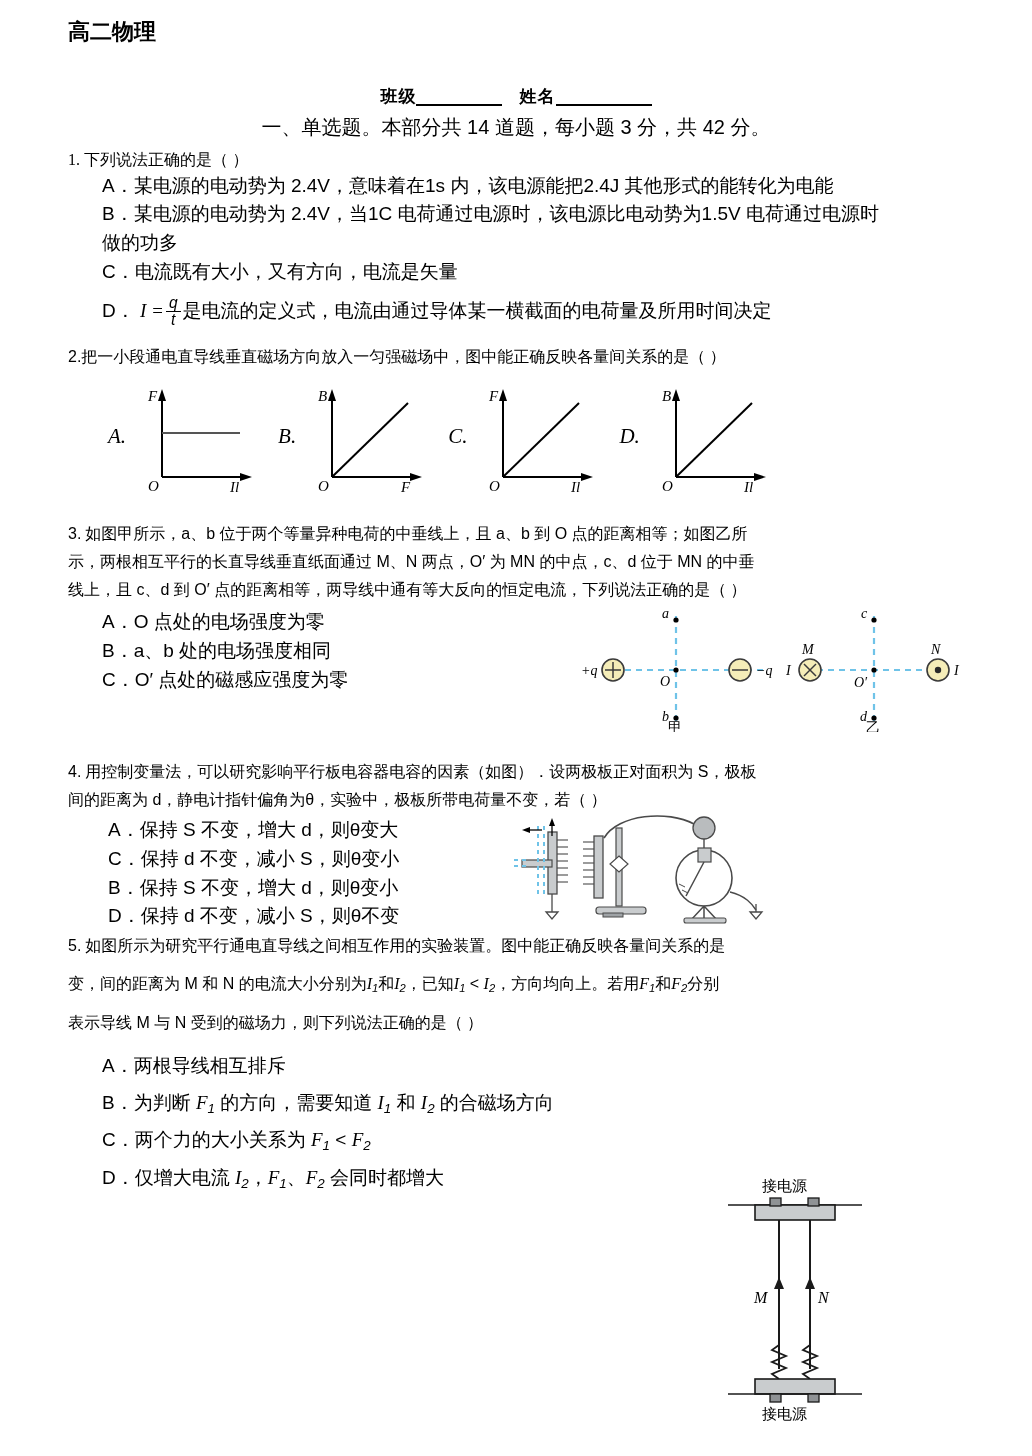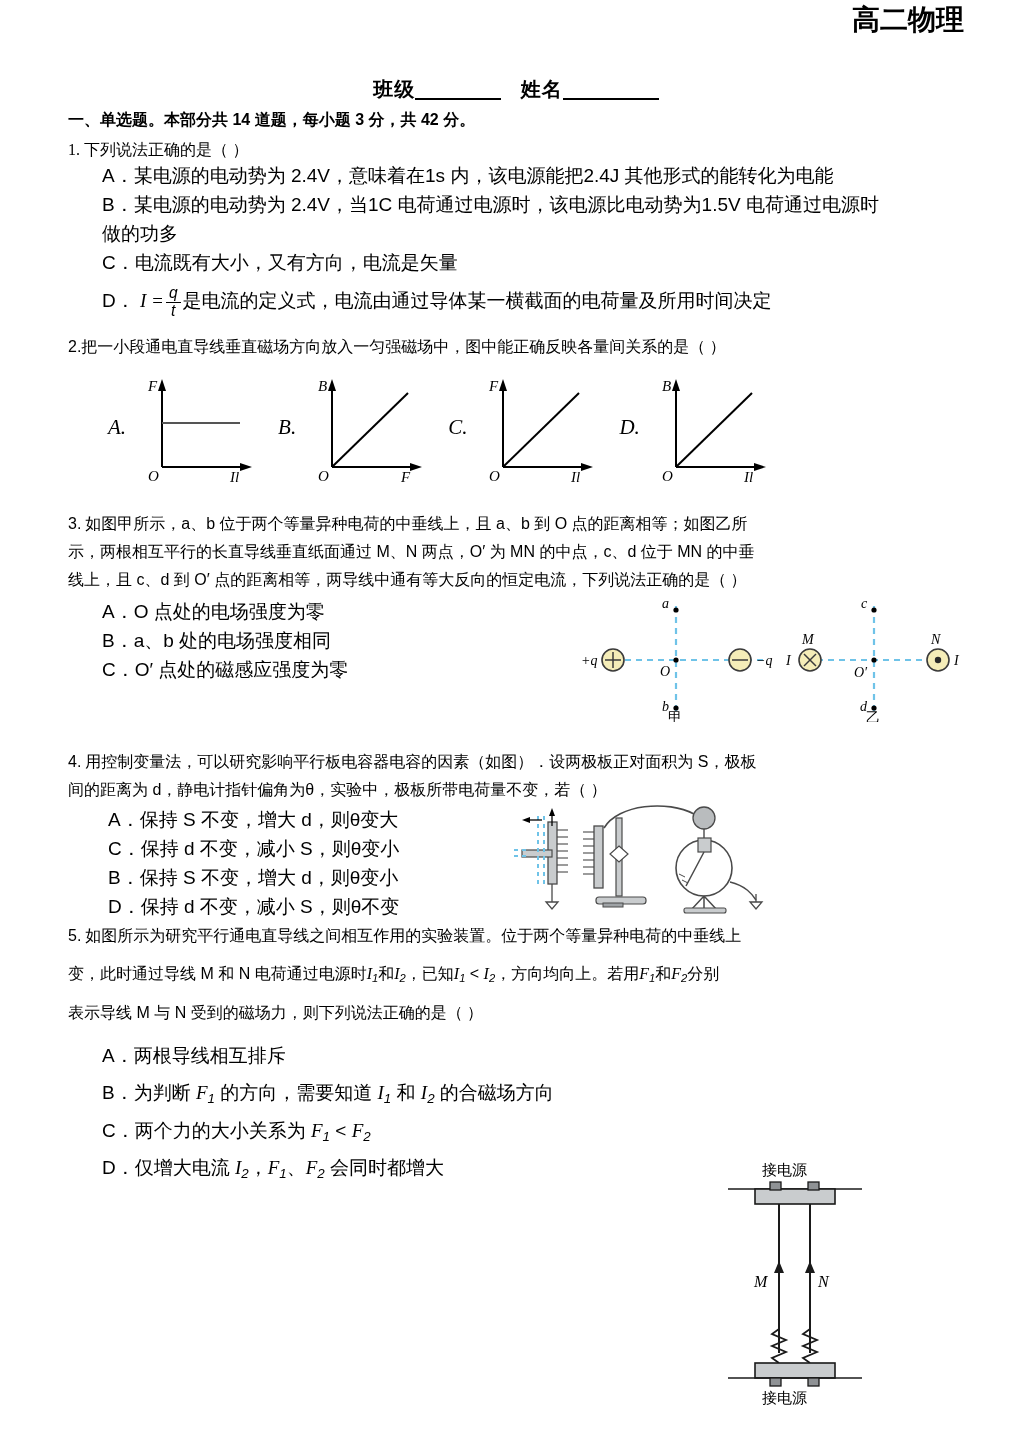--- a/index.html
+++ b/index.html
@@ -19,40 +19,41 @@
   
   .doc-title {
     text-align: center;
     font-size: 24px;
     font-weight: bold;
     letter-spacing: 0.5px;
     margin-top: 64px;
     line-height: 1.35;
   }
   .doc-subtitle {
-    text-align: right;
-    font-size: 28px;
+    text-align: left;
+    font-size: 22px;
     font-weight: bold;
     line-height: 1.3;
-    margin-top: 2px;
+    margin-top: 18px;
   }
   .idline {
     text-align: center;
-    font-size: 20px;
+    font-size: 17px;
     font-weight: bold;
     margin-top: 38px;
     letter-spacing: 1px;
   }
   .idline .blank { display: inline-block; border-bottom: 2px solid #000; width: 86px; vertical-align: -4px; }
   .idline .blank.long { width: 96px; }
   .sec-head {
-    font-size: 16px;
-    font-weight: bold;
+    font-size: 20px;
+    font-weight: normal;
     margin-top: 6px;
     line-height: 1.35;
+    text-align: center;
   }
 
   
   .q { font-size: 16px; line-height: 1.5; margin-top: 7px; }
   .q.tight { margin-top: 4px; }
   .opt { font-size: 19px; line-height: 1.52; padding-left: 34px; }
   .opt.wide { line-height: 1.95; }
   .opt-ind { padding-left: 40px; }
   i, .it { font-style: italic; font-family: "Liberation Serif", serif; }
   .sub { font-size: 0.7em; vertical-align: -0.28em; font-style: italic; }
@@ -302,24 +303,24 @@
 
         <path d="M 222 84 C 238 88, 244 96, 248 102" fill="none" stroke="#4a4a4a" stroke-width="1.4"></path>
         <line x1="248" y1="96" x2="248" y2="104" stroke="#4a4a4a" stroke-width="1.3"></line>
         <polygon points="242,104 254,104 248,111" fill="none" stroke="#4a4a4a" stroke-width="1.3"></polygon>
       </svg>
     </div>
   </div>
 
   <div class="q" style="margin-top:8px;">
     <span class="zh">5.</span>
-    <span class="zh">如图所示为研究平行通电直导线之间相互作用的实验装置。位于两个等量异种电荷的中垂线上</span>
+    <span class="zh">如图所示为研究平行通电直导线之间相互作用的实验装置。图中能正确反映各量间关系的是</span>
   </div>
   <div class="q zh" style="margin-top:14px; width:660px;">
-    <span>变，此时通过导线 M 和 N 电荷通过电源时</span><i>I</i><span class="sub">1</span><span>和</span><i>I</i><span class="sub">2</span><span>，已知</span><i>I</i><span class="sub">1</span> &lt; <i>I</i><span class="sub">2</span><span>，方向均向上。若用</span><i>F</i><span class="sub">1</span><span>和</span><i>F</i><span class="sub">2</span><span>分别</span>
+    <span>变，间的距离为 M 和 N 的电流大小分别为</span><i>I</i><span class="sub">1</span><span>和</span><i>I</i><span class="sub">2</span><span>，已知</span><i>I</i><span class="sub">1</span> &lt; <i>I</i><span class="sub">2</span><span>，方向均向上。若用</span><i>F</i><span class="sub">1</span><span>和</span><i>F</i><span class="sub">2</span><span>分别</span>
   </div>
   <div class="q zh" style="margin-top:14px;">表示导线 M 与 N 受到的磁场力，则下列说法正确的是（ ）</div>
 
   <div style="position:relative;">
     <div class="opt wide zh" style="margin-top:12px; width:640px;">A．两根导线相互排斥</div>
     <div class="opt wide zh" style="width:640px;">
       B．为判断 <i>F</i><span class="sub">1</span> 的方向，需要知道 <i>I</i><span class="sub">1</span> 和 <i>I</i><span class="sub">2</span> 的合磁场方向
     </div>
     <div class="opt wide zh" style="width:640px;">
       C．两个力的大小关系为 <i>F</i><span class="sub">1</span> &lt; <i>F</i><span class="sub">2</span>

